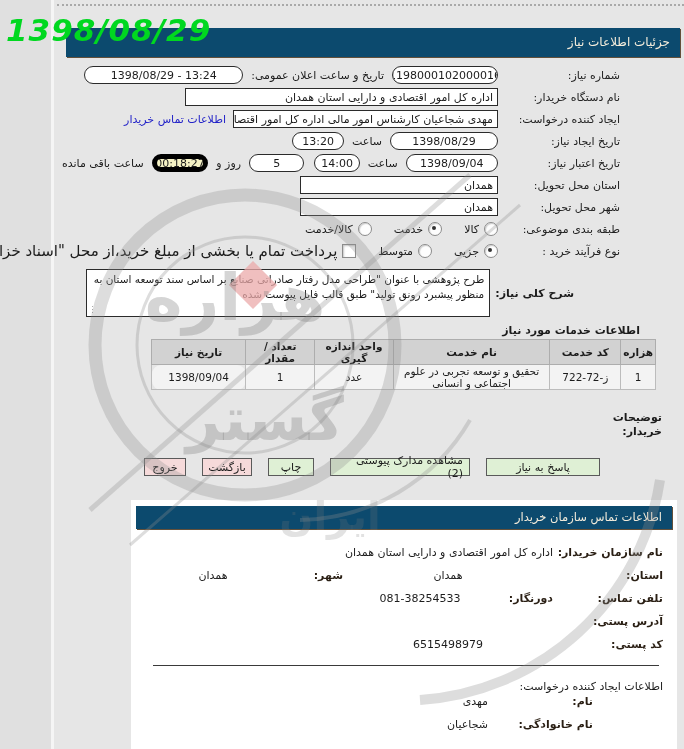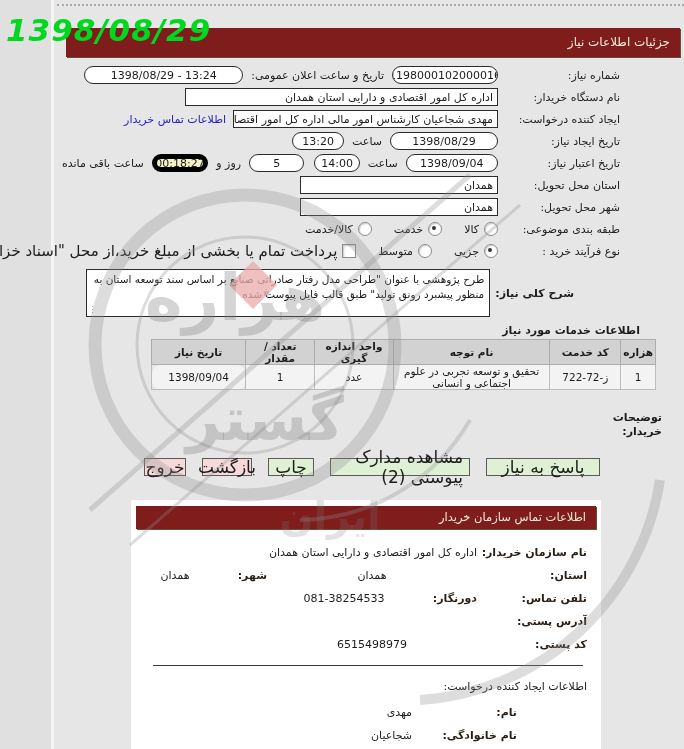--- a/index.html
+++ b/index.html
@@ -6,21 +6,21 @@
   body{
     width:684px;height:749px;position:relative;overflow:hidden;
     background:#e6e6e6;direction:rtl;
     font-family:"DejaVu Sans",sans-serif;font-size:11px;color:#1c1c1c;
   }
   .left-strip{position:absolute;left:0;top:0;width:51px;height:749px;background:#e0e0e0;}
   .left-line{position:absolute;left:51px;top:0;width:3px;height:749px;background:#f5f5f5;}
   .top-dotted{position:absolute;left:57px;right:0;top:4px;border-top:2px dotted #a9a9a9;}
 
   
-  .brown-hdr{background:#7f1d1d;color:#f4ecdb;box-sizing:border-box;
+  .brown-hdr{background:#0c4a6e;color:#f4ecdb;box-sizing:border-box;
     padding-right:10px;font-size:12px;box-shadow:1px 1px 0 #63503a;}
   .main-hdr{position:absolute;top:28px;right:4px;width:614px;height:29px;line-height:29px;}
 
   
   .form{position:absolute;top:64px;right:64px;width:566px;z-index:2;}
   .row{display:flex;align-items:center;height:22px;white-space:nowrap;}
   .lbl{width:122px;flex-shrink:0;white-space:nowrap;color:#222;}
   .inp{display:inline-flex;align-items:center;box-sizing:border-box;height:18px;
     background:#fff;border:1px solid #2b2b2b;padding:0 4px;overflow:hidden;white-space:nowrap;}
   .center{justify-content:center;}
@@ -54,37 +54,37 @@
   .ltr{direction:ltr;unicode-bidi:isolate;}
 
   
   .notes{position:absolute;top:379px;right:22px;display:flex;align-items:center;z-index:2;}
   .notes-lbl{width:58px;flex-shrink:0;font-weight:bold;line-height:1.3;margin-top:32px;}
   .notes-box{width:508px;height:72px;margin-right:4px;}
 
   
   .btnbar{position:absolute;top:458px;right:84px;display:flex;gap:16px;z-index:2;}
   .btn{display:inline-flex;align-items:center;justify-content:center;height:18px;
-    border:1px solid #5a5a5a;box-sizing:border-box;padding:0 6px;font-size:17px;cursor:pointer;}
+    border:1px solid #5a5a5a;box-sizing:border-box;padding:0 6px;font-size:11px;cursor:pointer;}
   .btn.green{background:#dff0d5;}
   .btn.pink{background:#f6dada;}
   .bw1{width:114px}.bw2{width:140px}.bw3{width:46px}.bw4{width:50px}.bw5{width:42px}
 
   
-  .panel{position:absolute;left:131px;top:500px;width:470px;height:249px;background:#ffffff;z-index:2;}
+  .panel{position:absolute;left:131px;top:500px;width:546px;height:249px;background:#ffffff;z-index:2;}
   .panel-hdr{margin:6px 5px 0 5px;height:23px;line-height:23px;font-size:11.5px;}
   .contact{padding:17px 14px 0 10px;}
   .crow{display:flex;align-items:flex-start;margin-bottom:9px;line-height:14px;}
   .clbl{width:110px;flex-shrink:0;font-weight:bold;color:#2a1f14;}
   .cval1{width:210px;flex-shrink:0;text-align:center;}
   .clbl2{width:58px;flex-shrink:0;font-weight:bold;color:#2a1f14;}
   .cval2{width:150px;text-align:center;}
   .sep{margin:13px 18px 0 22px;border-top:1px solid #3a3a3a;}
   .creator{padding:14px 14px 0 0;}
-  .cr-title{margin-bottom:13px;}
+  .cr-title{margin-bottom:2px;}
   .cr-row{display:flex;margin-bottom:10px;padding-right:70px;}
   .cr-lbl{width:105px;flex-shrink:0;font-weight:bold;color:#2a1f14;}
 
   
   .stamp{position:absolute;top:12px;left:6px;z-index:10;font-weight:bold;font-style:italic;
     font-size:31px;color:#00d820;letter-spacing:1px;direction:ltr;}
   .watermark{position:absolute;left:0;top:0;width:684px;height:749px;z-index:5;pointer-events:none;}
   .diamond{position:absolute;left:236px;top:268px;width:34px;height:34px;background:#eba9a9;
     transform:rotate(45deg);opacity:.75;z-index:4;pointer-events:none;}
 </style>
@@ -171,21 +171,21 @@
       <col class="c-code">
       <col class="c-name">
       <col class="c-unit">
       <col class="c-qty">
       <col class="c-date">
     </colgroup>
   <thead>
     <tr>
       <th>هزاره</th>
       <th>کد خدمت</th>
-      <th>نام توجه</th>
+      <th>نام خدمت</th>
       <th>واحد اندازه گیری</th>
       <th>تعداد / مقدار</th>
       <th>تاریخ نیاز</th>
     </tr>
   </thead>
   <tbody>
     <tr>
       <td>1</td>
       <td class="ltr">722-72-ز</td>
       <td>تحقیق و توسعه تجربی در علوم اجتماعی و انسانی</td>

